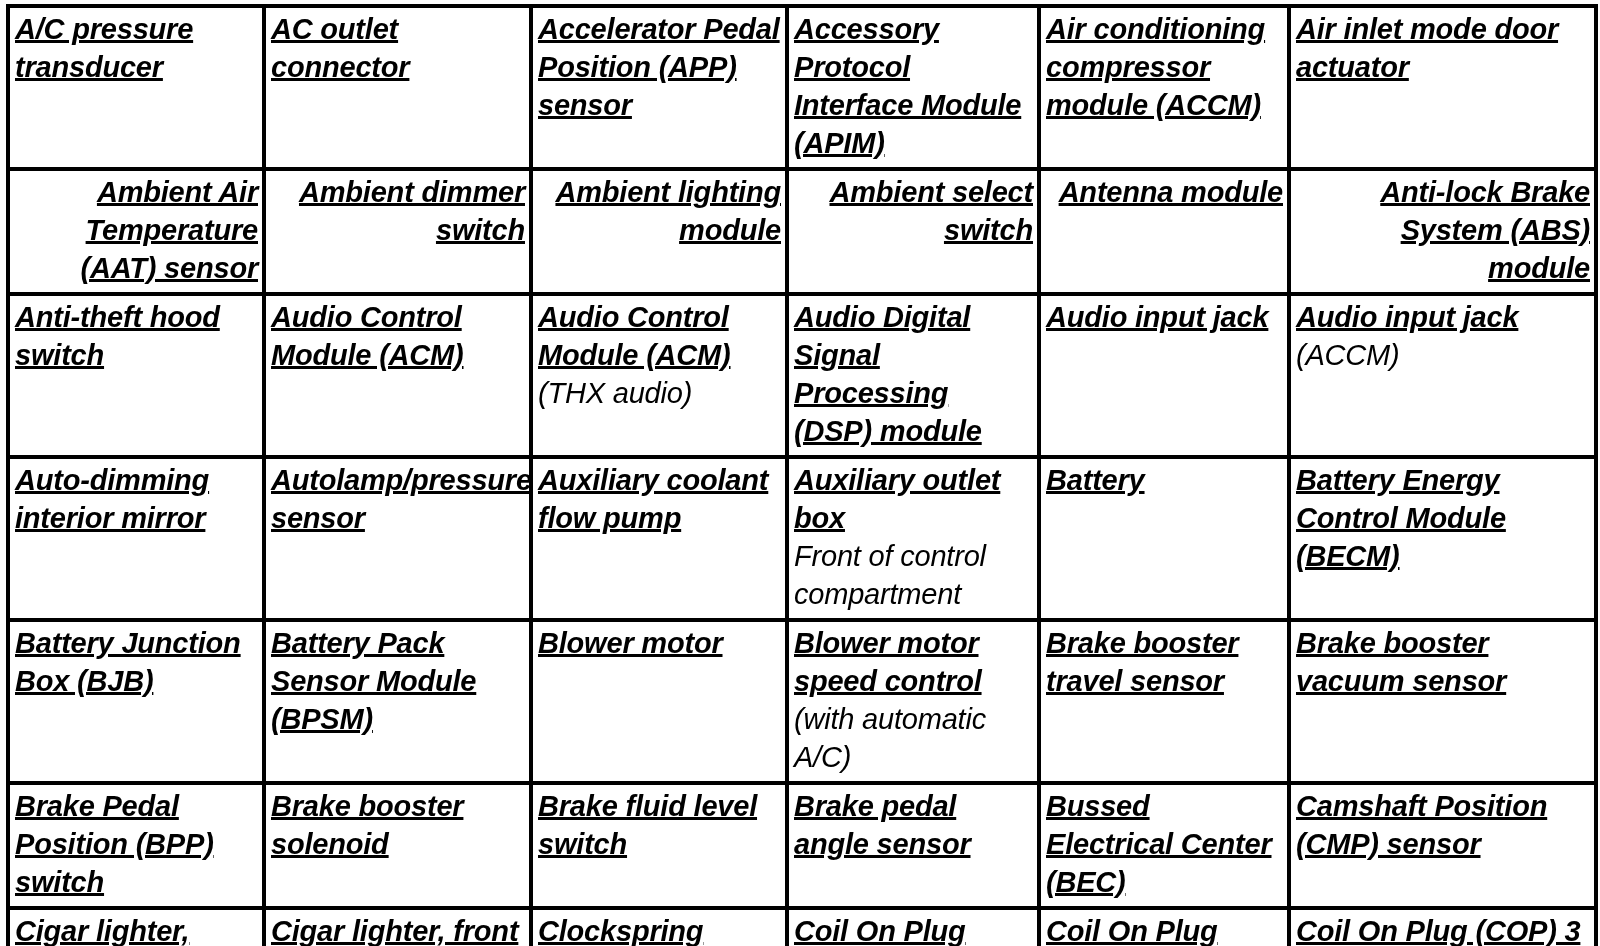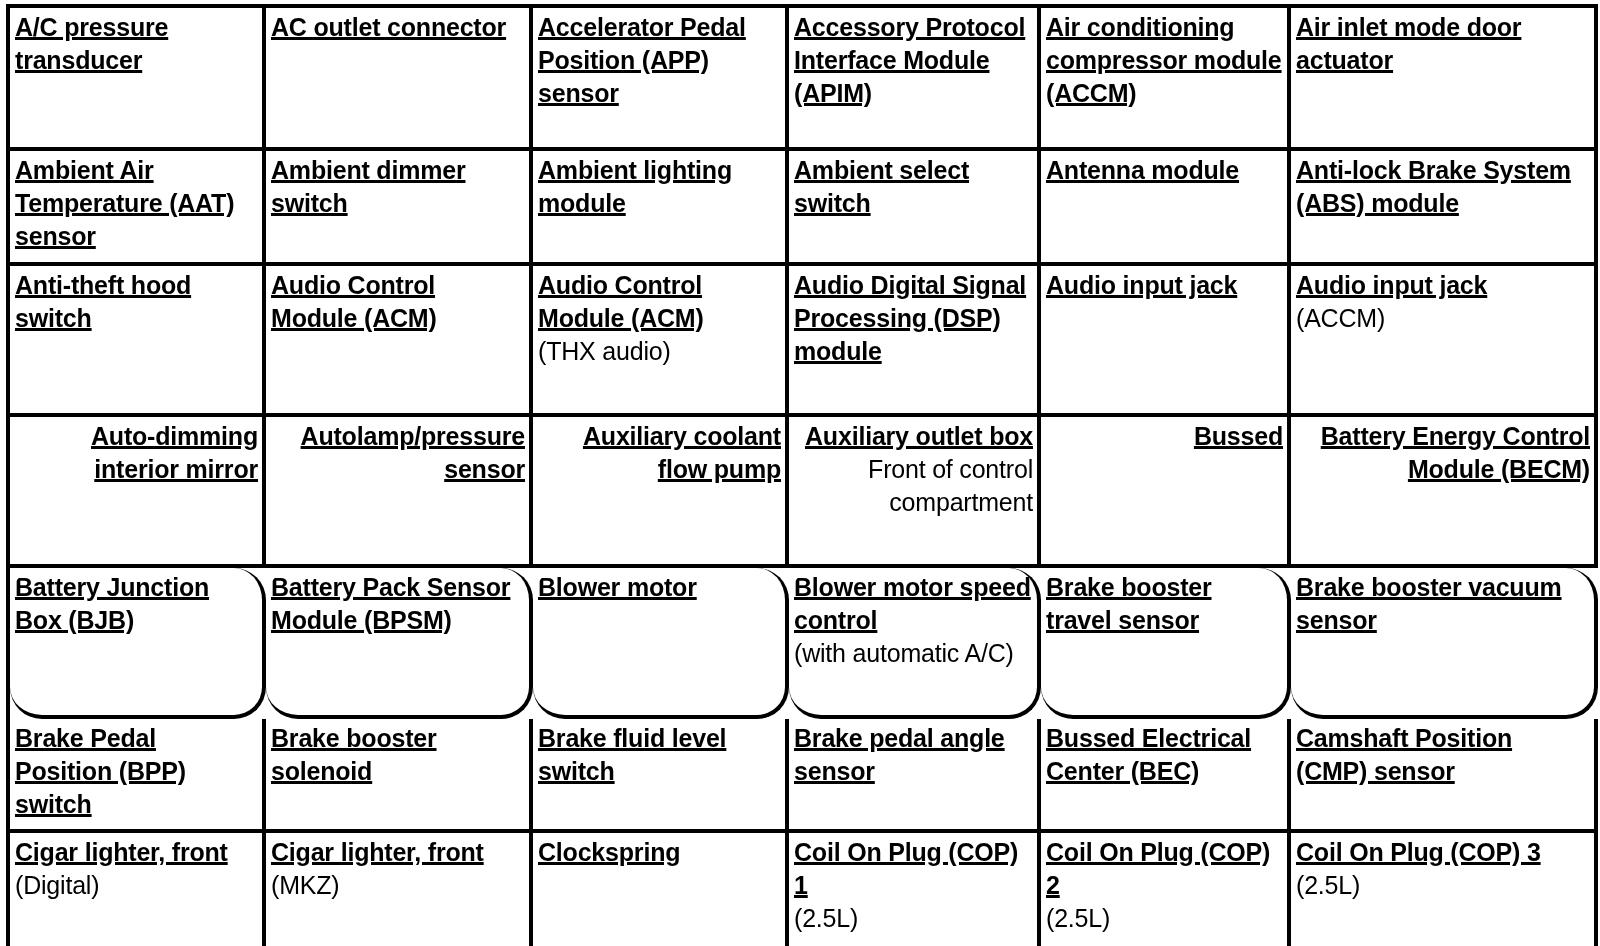--- a/index.html
+++ b/index.html
@@ -33,47 +33,48 @@
   table.index-table col.c2 { width: 256px; }
   table.index-table col.c3 { width: 252px; }
   table.index-table col.c4 { width: 250px; }
   table.index-table col.c5 { width: 307px; }
 
   td.cell {
     border-right: 4px solid #000;
     border-bottom: 4px solid #000;
     vertical-align: top;
     padding: 3px 4px 4px 5px;
-    font-size: 25px;
+    font-size: 29px;
     line-height: 1.31;
     color: #000;
     overflow: hidden;
+    font-style: italic;
   }
   .lnk {
     font-weight: bold;
     text-decoration: underline;
     text-decoration-thickness: 3px;
     text-underline-offset: 1px;
     display: inline;
     letter-spacing: -0.2px;
   }
   .plain {
     font-weight: normal;
     text-decoration: none;
     display: inline;
     letter-spacing: -0.2px;
   }
   .sub {
     display: block;
   }
   tr.r0 td.cell { height: 132px; }
-  tr.r1 td.cell { height: 104px; }
+  tr.r1 td.cell { height: 104px; text-align: right; }
   tr.r2 td.cell { height: 140px; }
-  tr.r3 td.cell { height: 140px; text-align: right; }
-  tr.r4 td.cell { height: 140px; border-radius: 32px; }
+  tr.r3 td.cell { height: 140px; }
+  tr.r4 td.cell { height: 140px; }
   tr.r5 td.cell { height: 103px; }
   tr.r6 td.cell { height: 107px; }
 </style>
 </head>
 <body>
 
 <div class="page">
   <table class="index-table">
     <colgroup>
       <col class="c0">
@@ -106,21 +107,21 @@
         <td class="cell"><span class="lnk">Audio Control Module (ACM)</span><span class="plain sub">(THX audio)</span></td>
         <td class="cell"><span class="lnk">Audio Digital Signal Processing (DSP) module</span></td>
         <td class="cell"><span class="lnk">Audio input jack</span></td>
         <td class="cell"><span class="lnk">Audio input jack</span><span class="plain sub">(ACCM)</span></td>
       </tr>
       <tr class="r3">
         <td class="cell"><span class="lnk">Auto-dimming interior mirror</span></td>
         <td class="cell"><span class="lnk">Autolamp/pressure sensor</span></td>
         <td class="cell"><span class="lnk">Auxiliary coolant flow pump</span></td>
         <td class="cell"><span class="lnk">Auxiliary outlet box</span><span class="plain sub">Front of control compartment</span></td>
-        <td class="cell"><span class="lnk">Bussed</span></td>
+        <td class="cell"><span class="lnk">Battery</span></td>
         <td class="cell"><span class="lnk">Battery Energy Control Module (BECM)</span></td>
       </tr>
       <tr class="r4">
         <td class="cell"><span class="lnk">Battery Junction Box (BJB)</span></td>
         <td class="cell"><span class="lnk">Battery Pack Sensor Module (BPSM)</span></td>
         <td class="cell"><span class="lnk">Blower motor</span></td>
         <td class="cell"><span class="lnk">Blower motor speed control</span><span class="plain sub">(with automatic A/C)</span></td>
         <td class="cell"><span class="lnk">Brake booster travel sensor</span></td>
         <td class="cell"><span class="lnk">Brake booster vacuum sensor</span></td>
       </tr>

